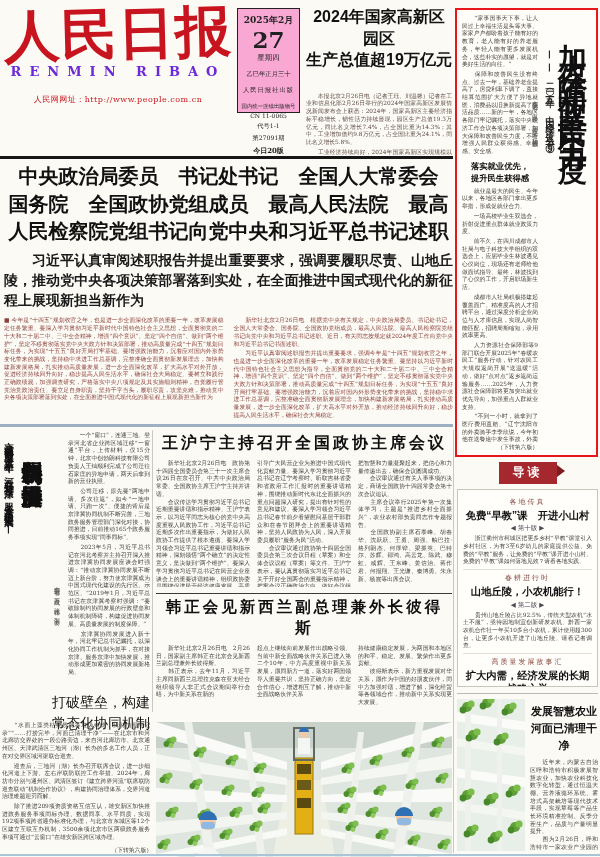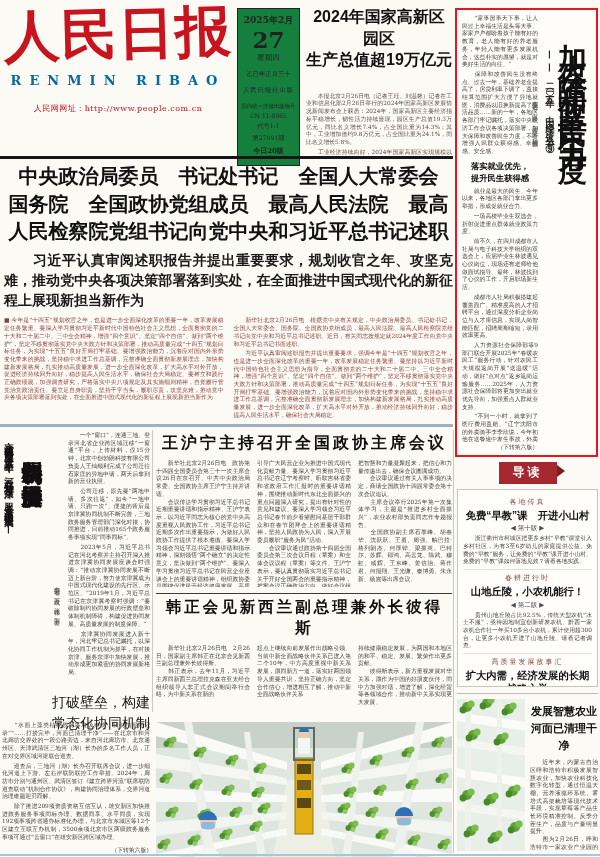--- a/index.html
+++ b/index.html
@@ -8,23 +8,23 @@
   .vert{writing-mode:vertical-rl;}
   .t6{font-size:5.8px;line-height:1.33;text-align:justify;color:#44403c;}
   .t6 p{margin:0 0 2px 0;}
   .pre{white-space:pre-line;}
   .maroon{color:#8d3f3a;}
   .brown{color:#5f4c44;}
 
   
   .logo-block{position:absolute;left:4px;top:4px;width:228px;height:150px;text-align:center;}
   .logo-cn{font-size:56px;font-weight:900;color:#c8141e;line-height:1.05;letter-spacing:1px;transform:rotate(-1.5deg);font-family:"DejaVu Serif",serif;}
-  .logo-en{margin-top:10px;font-size:13px;font-weight:bold;letter-spacing:8px;color:#0369a1;}
+  .logo-en{margin-top:1px;font-size:13px;font-weight:bold;letter-spacing:8px;color:#6d28d9;}
   .logo-web{margin-top:15px;font-size:8px;color:#c8141e;letter-spacing:0.5px;cursor:pointer;}
-  .datebox{position:absolute;left:237px;top:8px;width:63px;height:158px;border:1.5px solid #222;box-sizing:border-box;text-align:center;color:#222;padding-top:5px;background:#15803d;}
+  .datebox{position:absolute;left:237px;top:8px;width:63px;height:105px;border:1.5px solid #222;box-sizing:border-box;text-align:center;color:#222;padding-top:5px;background:#f9a8d4;}
   .db-month{font-size:9px;font-weight:bold;}
   .db-day{font-size:23px;font-weight:bold;line-height:1.15;}
   .db-week{font-size:7.5px;}
   .db-lunar{font-size:6.3px;margin-top:7px;}
   .db-pub{font-size:6.3px;margin-top:7px;letter-spacing:1px;}
   .db-serial-label{font-size:5.4px;margin-top:8px;}
   .db-serial{font-size:6px;margin-top:2px;}
   .db-code{font-size:6.2px;margin-top:3px;}
   .db-issue{font-size:6.2px;margin-top:3px;}
   .db-pages{font-size:7px;margin-top:3px;font-weight:bold;}
@@ -150,21 +150,21 @@
   </div>
 
   <div class="rule-black"></div>
 
   <div class="mainstory">
     <div class="ms-h1">
       <span>中央政治局委员　书记处书记　全国人大常委会</span><br>
       <span>国务院　全国政协党组成员　最高人民法院　最高</span><br>
       <span>人民检察院党组书记向党中央和习近平总书记述职</span>
     </div>
-    <div class="ms-deck">　　习近平认真审阅述职报告并提出重要要求，规划收官之年、攻坚克难，推动党中央各项决策部署落到实处，在全面推进中国式现代化的新征程上展现新担当新作为</div>
+    <div class="ms-deck">　　习近平认真审阅述职报告并提出重要要求，强调要履职尽责、山地丘陵，推动党中央各项决策部署落到实处，在全面推进中国式现代化的新征程上展现新担当新作为</div>
     <div class="ms-body">
       <div class="ms-col t6 maroon">■ 今年是“十四五”规划收官之年，也是进一步全面深化改革的重要一年，改革发展稳定任务繁重。要深入学习贯彻习近平新时代中国特色社会主义思想，全面贯彻党的二十大和二十届二中、三中全会精神，增强“四个意识”、坚定“四个自信”、做到“两个维护”，坚定不移贯彻落实党中央大政方针和决策部署，推动高质量完成“十四五”规划目标任务，为实现“十五五”良好开局打牢基础。要增强政治能力，沉着应对国内外形势变化带来的挑战，坚持稳中求进工作总基调，完整准确全面贯彻新发展理念，加快构建新发展格局，扎实推动高质量发展，进一步全面深化改革，扩大高水平对外开放，促进经济持续回升向好，稳步提高人民生活水平，确保社会大局稳定。要树立和践行正确政绩观，加强调查研究，严格落实中央八项规定及其实施细则精神，自觉履行管党治党政治责任。要立足自身职责，坚持干字当头，履职尽责，攻坚克难，推动党中央各项决策部署落到实处，在全面推进中国式现代化的新征程上展现新担当新作为</div>
       <div class="ms-col t6 maroon">
         <p>　　新华社北京2月26日电　根据党中央有关规定，中央政治局委员、书记处书记，全国人大常委会、国务院、全国政协党组成员，最高人民法院、最高人民检察院党组书记向党中央和习近平总书记述职。近日，有关同志按规定就2024年度工作向党中央和习近平总书记书面述职。</p>
         <p>　　习近平认真审阅述职报告并提出重要要求，强调今年是“十四五”规划收官之年，也是进一步全面深化改革的重要一年，改革发展稳定任务繁重。要坚持以习近平新时代中国特色社会主义思想为指导，全面贯彻党的二十大和二十届二中、三中全会精神，增强“四个意识”、坚定“四个自信”、做到“两个维护”，坚定不移贯彻落实党中央大政方针和决策部署，推动高质量完成“十四五”规划目标任务，为实现“十五五”良好开局打牢基础。要增强政治能力，沉着应对国内外形势变化带来的挑战，坚持稳中求进工作总基调，完整准确全面贯彻新发展理念，加快构建新发展格局，扎实推动高质量发展，进一步全面深化改革，扩大高水平对外开放，推动经济持续回升向好，稳步提高人民生活水平，确保社会大局稳定。</p>
       </div>
     </div>
   </div>
 
   <div class="rule-blue"></div>

